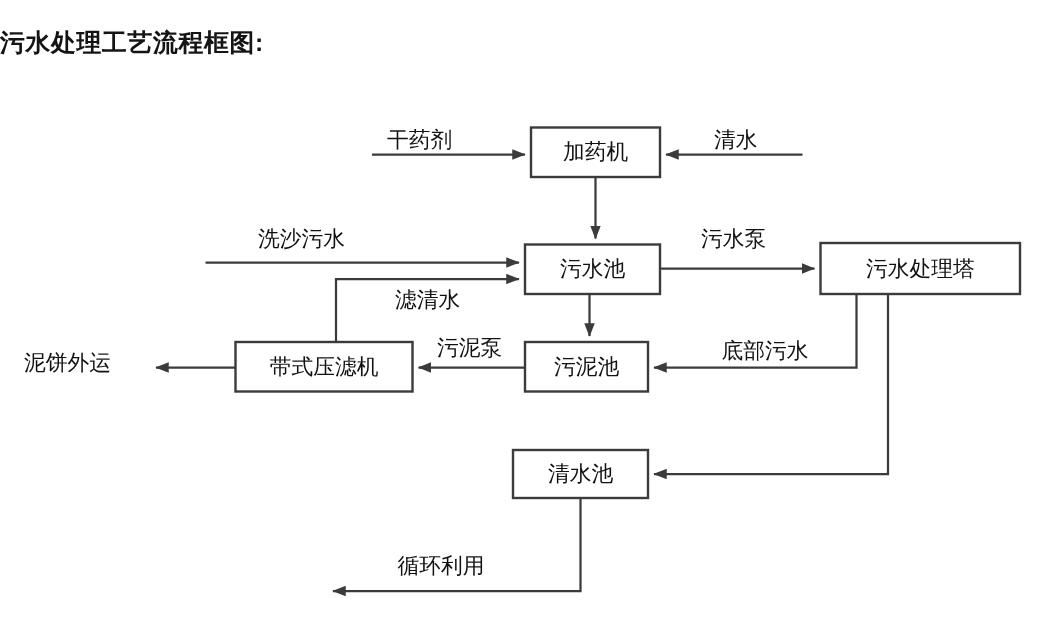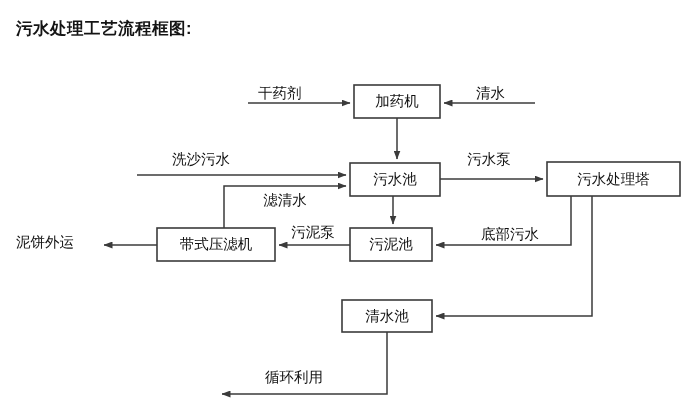--- a/index.html
+++ b/index.html
@@ -10,21 +10,21 @@
   body {
     width: 700px;
     height: 420px;
     font-family: "Liberation Sans", "DejaVu Sans", sans-serif;
     color: #1a1a1a;
     position: relative;
     overflow: hidden;
   }
   #page-title {
     position: absolute;
-    left: 16px;
+    left: 0;
     top: 18px;
     font-size: 16.5px;
     font-weight: bold;
     letter-spacing: 0.5px;
     color: #141414;
     white-space: nowrap;
   }
   #flow-canvas {
     position: absolute;
     left: 0;

